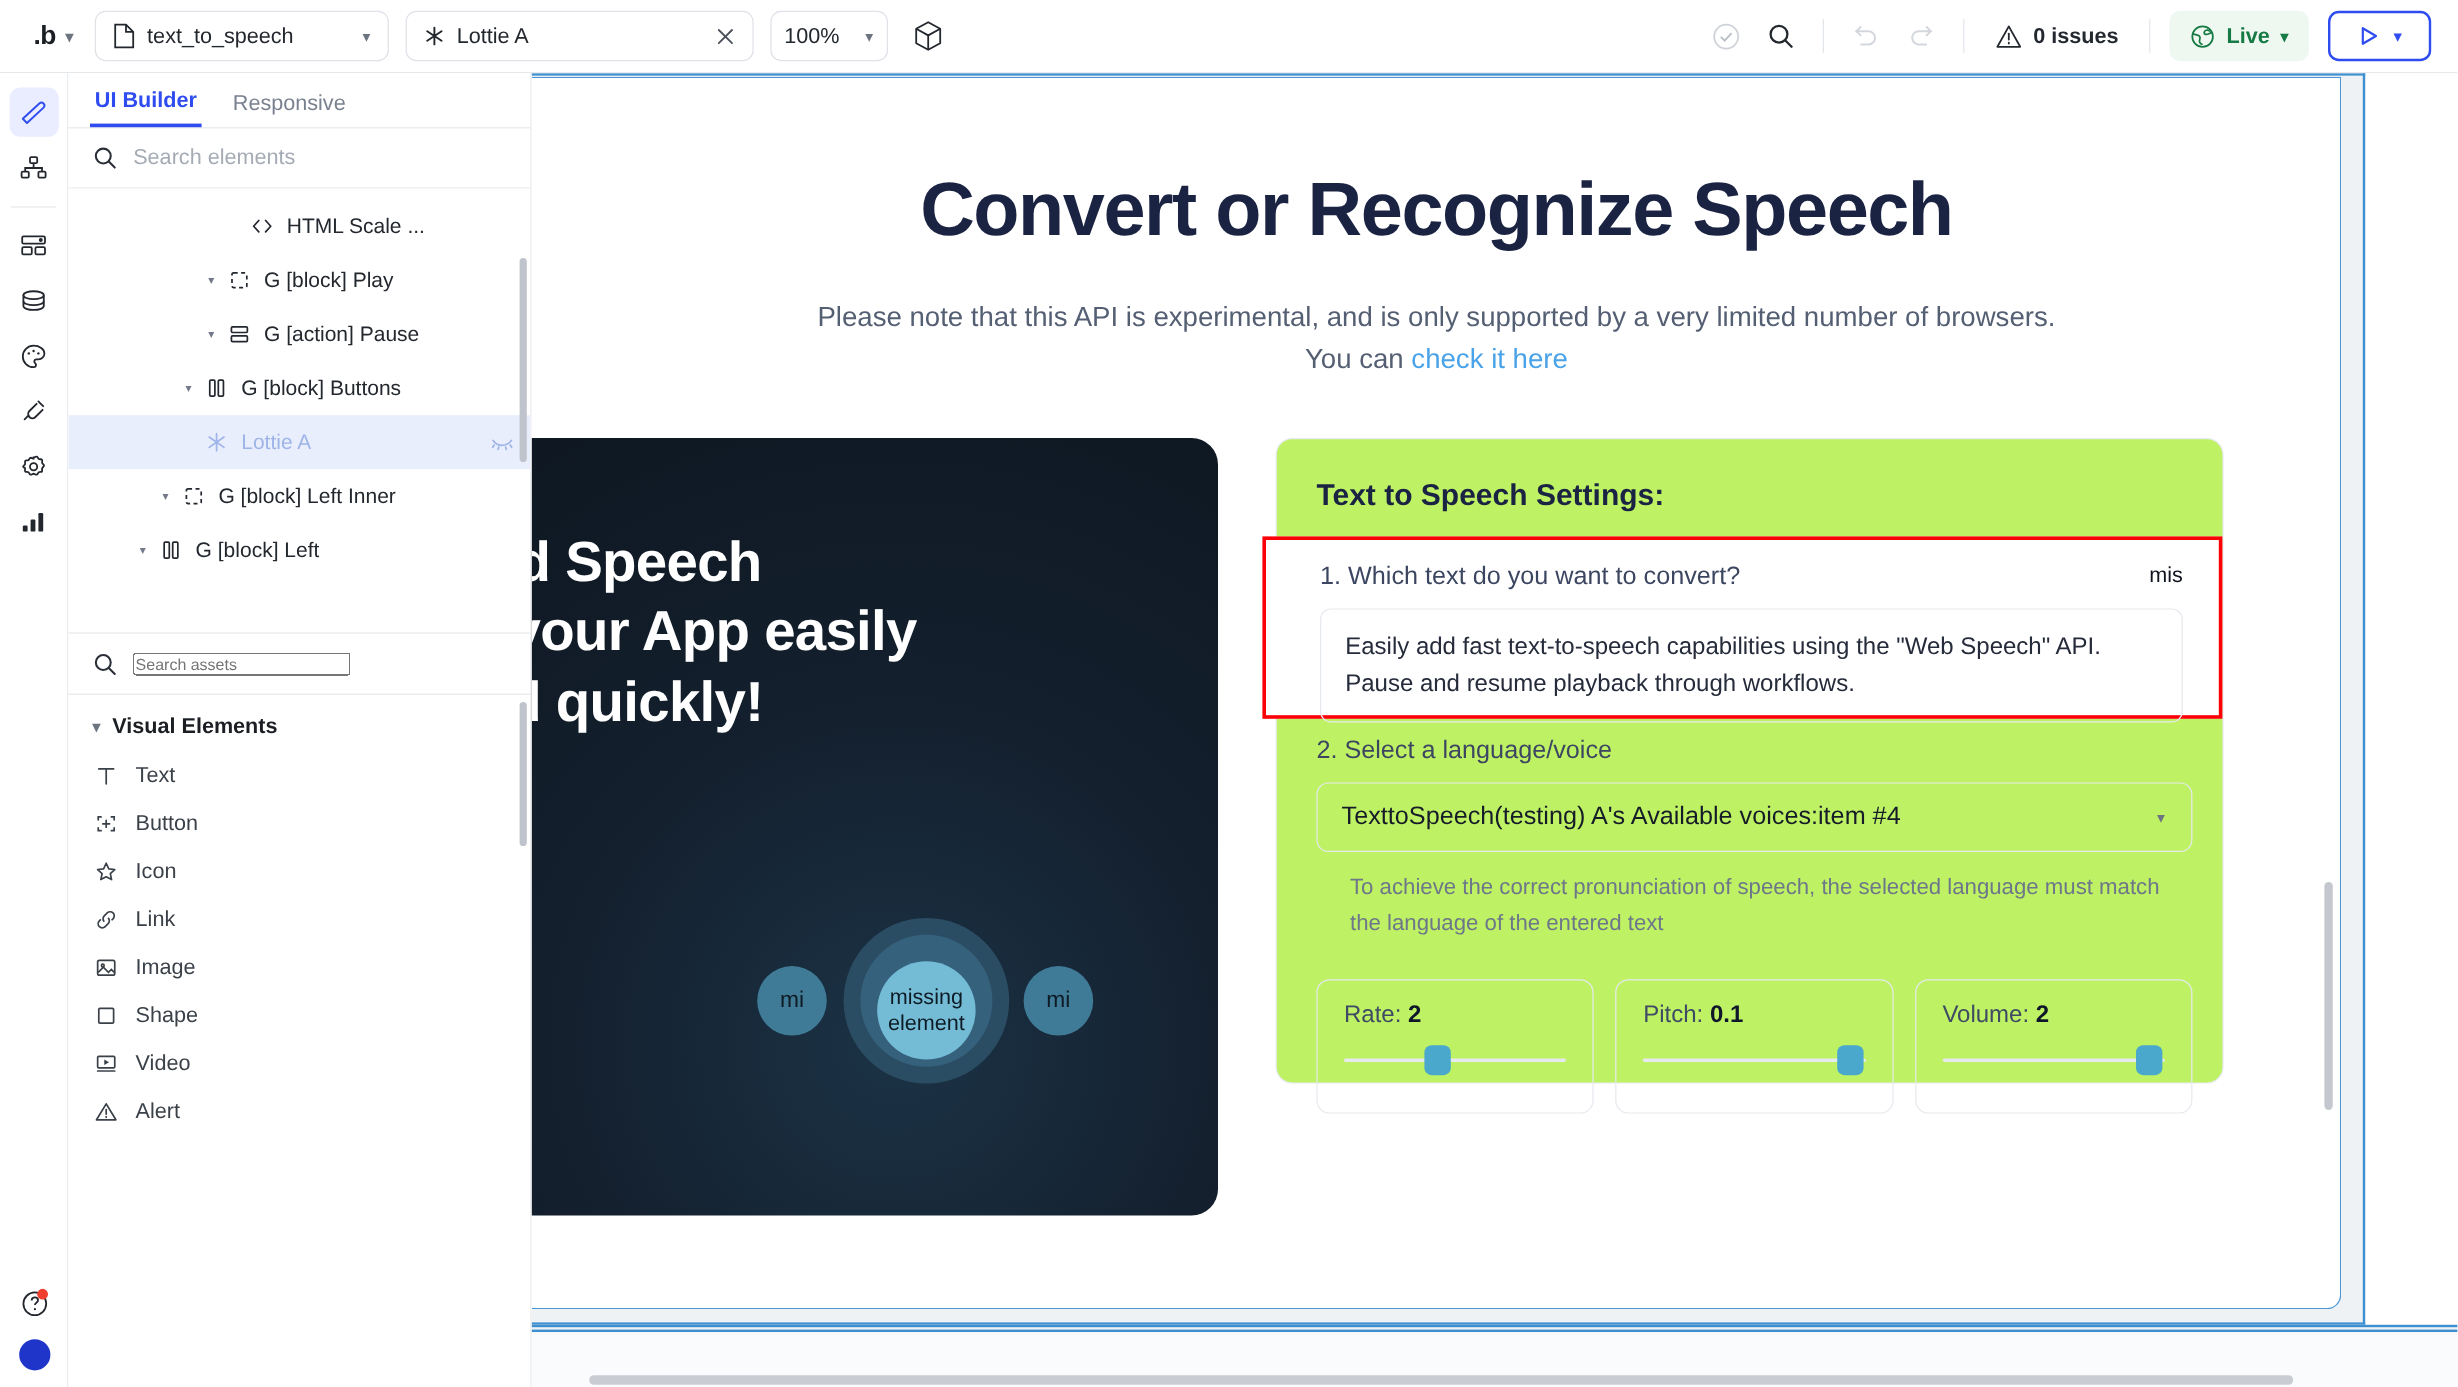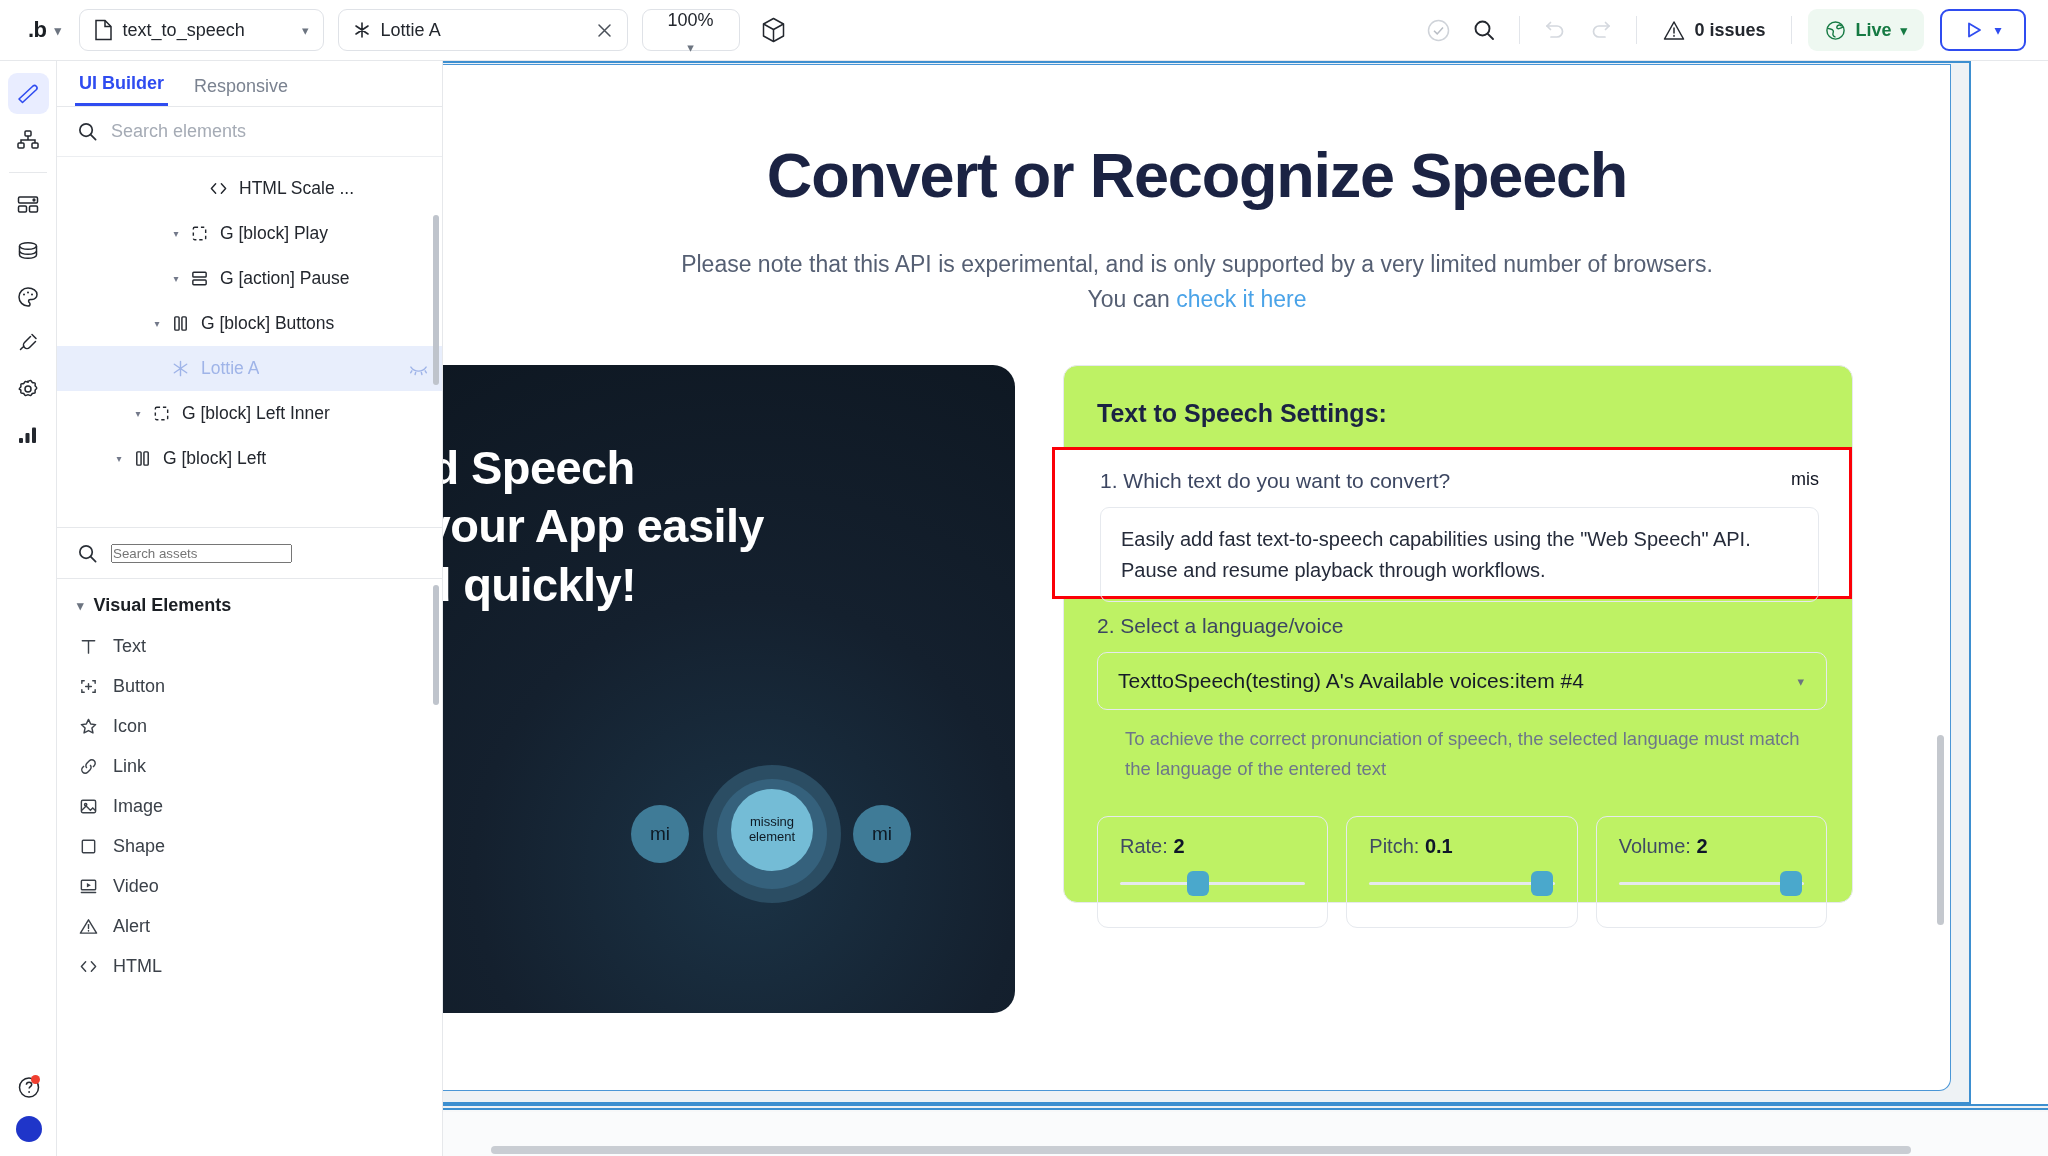--- a/index.html
+++ b/index.html
@@ -27,21 +27,21 @@
   .pill {
     height: 42px; border: 1px solid #dfe2e7; border-radius: 9px;
     display: flex; align-items: center; gap: 10px;
     padding: 0 14px; background: #fff; margin-left: 14px;
   }
   .pill .lbl { font-size: 18px; color: #23272e; white-space: nowrap; }
   .pill-file { width: 245px; justify-content: space-between; }
   .pill-file .left { display: flex; align-items: center; gap: 10px; }
   .pill-tab { width: 290px; justify-content: space-between; }
   .pill-tab .left { display: flex; align-items: center; gap: 10px; }
-  .pill-zoom { width: 98px; justify-content: space-between; padding: 0 11px; flex-direction: column; }
+  .pill-zoom { width: 98px; justify-content: space-between; padding: 0 11px; }
 
   .icon-sq { display: inline-flex; align-items: center; justify-content: center; }
   .cube-btn { margin-left: 16px; width: 36px; height: 36px; display: flex; align-items: center; justify-content: center; }
 
   .topbar-right {
     margin-left: auto; display: flex; align-items: center; gap: 0;
   }
   .tb-icon {
     width: 46px; height: 46px; display: flex; align-items: center; justify-content: center;
     border-radius: 8px;
@@ -163,21 +163,21 @@
   .bubbles { position: absolute; left: 0; top: 392px; width: 672px; height: 200px; }
   .bub {
     position: absolute; border-radius: 50%;
     display: flex; align-items: center; justify-content: center;
     color: #0e1a24; font-size: 19px; line-height: 1.15; text-align: center; overflow: hidden;
   }
   .bub-l { left: 288px; top: 48px; width: 58px; height: 58px; background: #3f7b97; }
   .bub-r { left: 510px; top: 48px; width: 58px; height: 58px; background: #3f7b97; }
   .bub-halo2 { left: 360px; top: 8px; width: 138px; height: 138px; background: #2b4d63; }
   .bub-halo1 { left: 374px; top: 22px; width: 110px; height: 110px; background: #35617c; }
-  .bub-c { left: 388px; top: 32px; width: 82px; height: 82px; background: #74bcd6; font-size: 13px; }
+  .bub-c { left: 388px; top: 44px; width: 82px; height: 82px; background: #74bcd6; font-size: 18px; }
 
   .settings-card {
     position: absolute; left: 620px; top: 300px; width: 790px; height: 538px;
     background: #bef264; border: 1px solid #e6e9ee; border-radius: 14px;
   }
   .settings-title { font-size: 25px; font-weight: 700; color: #1b2343; padding: 33px 0 0 33px; }
 
   .redbox {
     position: absolute; left: -12px; top: 81px; width: 800px; height: 152px;
     border: 3px solid #fb0007; background: #fff;
@@ -599,28 +599,20 @@
         </div>
         <div class="el-row">
           <span class="eicon">
             <svg width="19" height="19" viewBox="0 0 20 20" fill="none" stroke="#3b4149" stroke-width="1.5">
               <path d="M10 3L18.5 17h-17z" stroke-linejoin="round"></path>
               <path d="M10 8v4" stroke-linecap="round"></path>
               <path d="M10 14.2v.6" stroke-linecap="round"></path>
             </svg>
           </span>
           <span>Alert</span>
-        </div>
-        <div class="el-row">
-          <span class="eicon">
-            <svg width="19" height="19" viewBox="0 0 20 20" fill="none" stroke="#3b4149" stroke-width="1.5">
-              <path d="M7 5L2.5 10 7 15M13 5l4.5 5L13 15" stroke-linecap="round" stroke-linejoin="round"></path>
-            </svg>
-          </span>
-          <span>HTML</span>
         </div>
       </div>
     <div class="el-scroll"></div>
   </div>
 </div>
 
 <div class="canvas-area">
   <div class="canvas-right-gap"></div>
   <div class="frame-outer">
     <div class="frame-inner">

